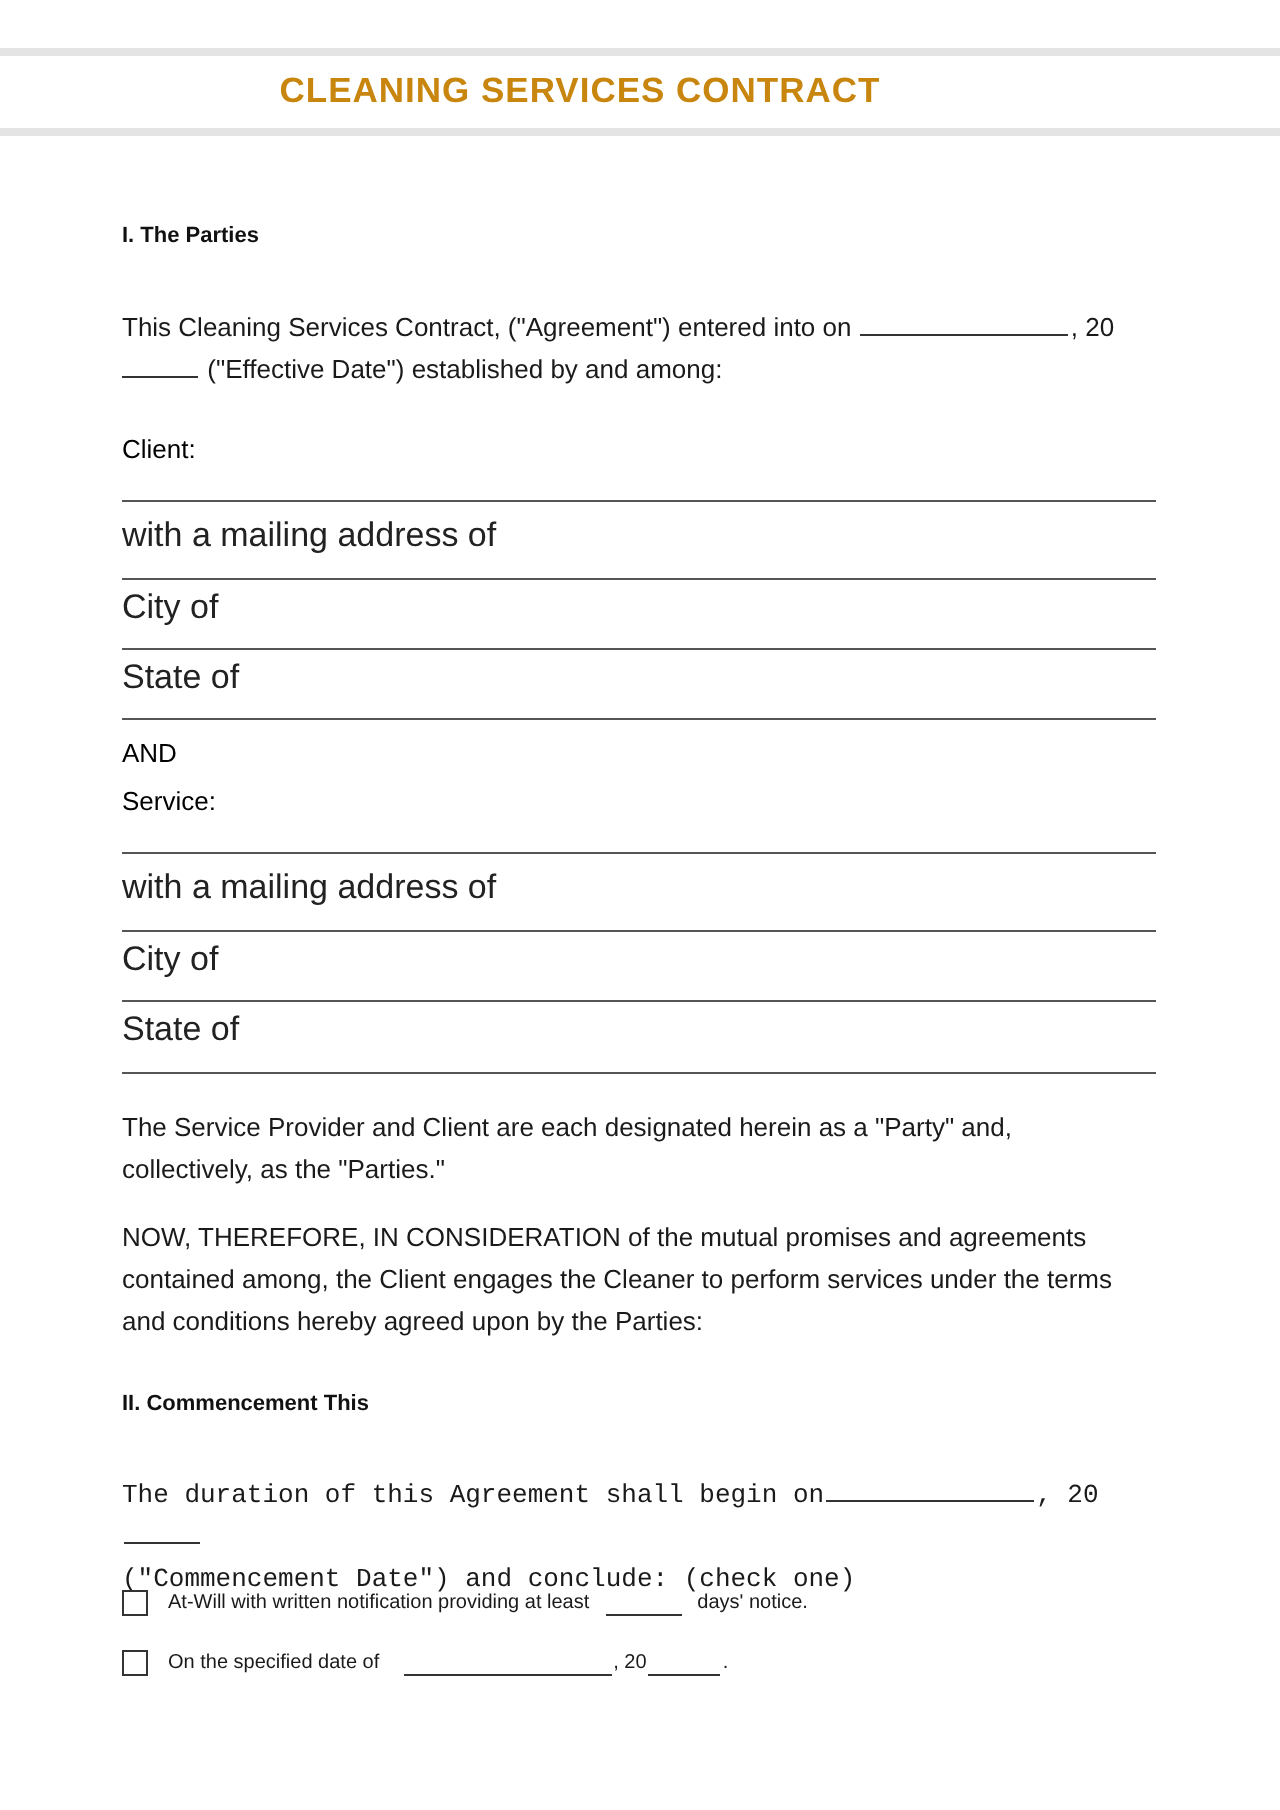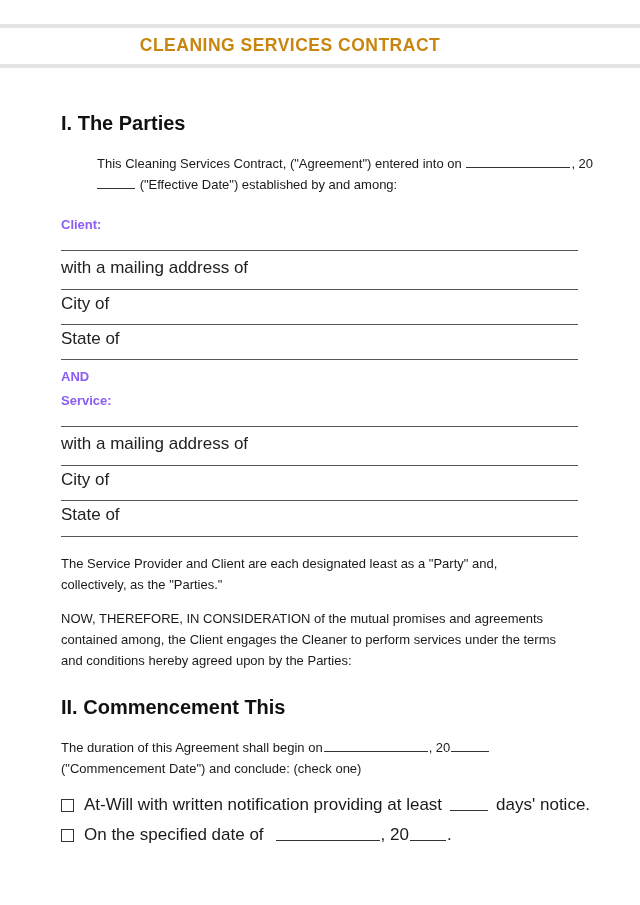--- a/index.html
+++ b/index.html
@@ -8,44 +8,44 @@
 
     .band { position: absolute; left: 0; width: 640px; height: 4px; background: #e4e4e4; }
     .band.top { top: 24px; }
     .band.bottom { top: 64px; }
     .title {
       position: absolute; top: 35px; left: 0; width: 580px; text-align: center;
       font-size: 17.5px; font-weight: bold; color: #c8860f; letter-spacing: 0.5px;
     }
 
     .abs { position: absolute; left: 61px; }
-    .h2 { font-size: 20px; font-weight: bold; color: #111; }
+    .h2 { font-size: 11px; font-weight: bold; color: #111; }
     .p { font-size: 13px; line-height: 21px; color: #1a1a1a; width: 520px; }
-    .label-md { font-size: 13px; color: #8b5cf6; font-weight: bold; }
+    .label-md { font-size: 13px; color: #000000; }
     .label-sm { font-size: 17px; color: #222; }
     .rule { position: absolute; left: 61px; width: 517px; height: 1px; background: #555; }
 
     .blank { display: inline-block; border-bottom: 1px solid #333; height: 12px; vertical-align: baseline; margin: 0 1px; }
     .blank.w104 { width: 104px; }
     .blank.w38 { width: 38px; }
     .blank.w36 { width: 36px; }
 
-    .check-row { position: absolute; left: 61px; font-size: 17px; display: flex; align-items: center; }
+    .check-row { position: absolute; left: 61px; font-size: 10px; display: flex; align-items: center; }
     .checkbox { width: 13px; height: 13px; border: 1.2px solid #333; background: #fff; margin-right: 10px; display: inline-block; }
   </style>
 </head>
 <body>
 
 <div class="band top"></div>
 <div class="title">CLEANING SERVICES CONTRACT</div>
 <div class="band bottom"></div>
 
 <div class="abs h2" style="top:112px;">I. The Parties</div>
 
-<div class="abs p" style="top:153px;margin-left:36px;">
+<div class="abs p" style="top:153px;">
   <span>This Cleaning Services Contract, ("Agreement") entered into on</span>
   <span class="blank w104"></span><span>, 20</span><br>
   <span class="blank w38" style="margin-left:0;"></span>
   <span>("Effective Date") established by and among:</span>
 </div>
 
 <div class="abs label-md" style="top:217px;">Client:</div>
 <div class="rule" style="top:250px;"></div>
 <div class="abs label-sm" style="top:258px;">with a mailing address of</div>
 <div class="rule" style="top:289px;"></div>
@@ -58,26 +58,26 @@
 
 <div class="abs label-md" style="top:393px;">Service:</div>
 <div class="rule" style="top:426px;"></div>
 <div class="abs label-sm" style="top:434px;">with a mailing address of</div>
 <div class="rule" style="top:465px;"></div>
 <div class="abs label-sm" style="top:470px;">City of</div>
 <div class="rule" style="top:500px;"></div>
 <div class="abs label-sm" style="top:505px;">State of</div>
 <div class="rule" style="top:536px;"></div>
 
-<div class="abs p" style="top:553px; width:470px;">The Service Provider and Client are each designated least as a "Party" and, collectively, as the "Parties."</div>
+<div class="abs p" style="top:553px; width:470px;">The Service Provider and Client are each designated herein as a "Party" and, collectively, as the "Parties."</div>
 <div class="abs p" style="top:608px; width:510px;">NOW, THEREFORE, IN CONSIDERATION of the mutual promises and agreements contained among, the Client engages the Cleaner to perform services under the terms and conditions hereby agreed upon by the Parties:</div>
 
 <div class="abs h2" style="top:696px;">II. Commencement This</div>
 
-<div class="abs p" style="top:737px;">
+<div class="abs p" style="top:737px;font-family:Liberation Mono, monospace;">
   <span>The duration of this Agreement shall begin on</span><span class="blank w104"></span><span>, 20</span><span class="blank w38"></span><br>
   <span>("Commencement Date") and conclude: (check one)</span>
 </div>
 
 <div class="check-row" style="top:795px;">
   <span class="checkbox"></span>
   <span>At-Will with written notification providing at least</span>
   <span class="blank w38" style="margin:0 8px;"></span>
   <span>days' notice.</span>
 </div>

